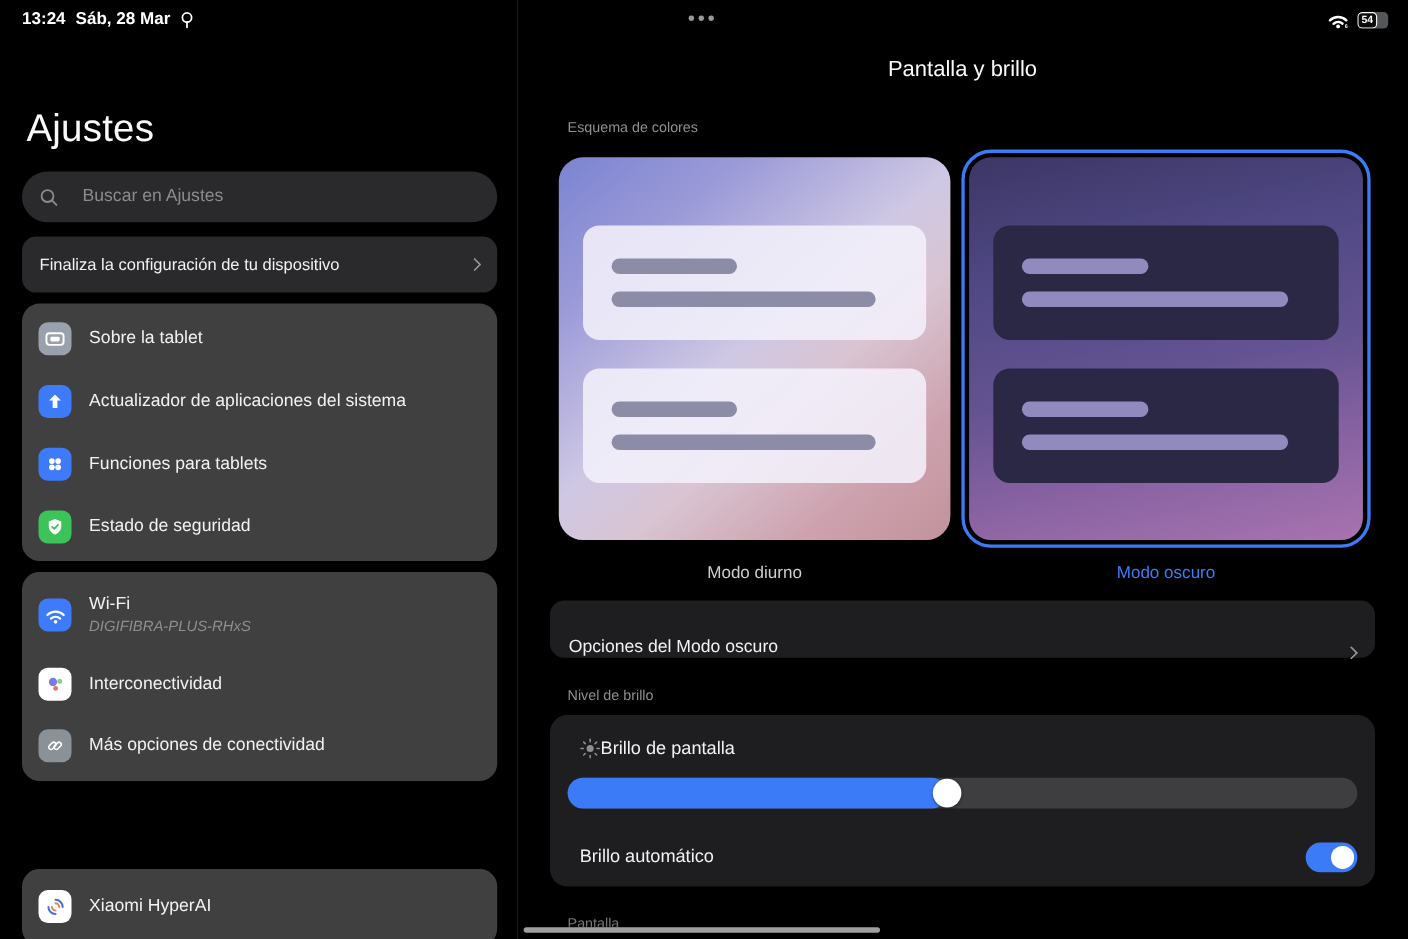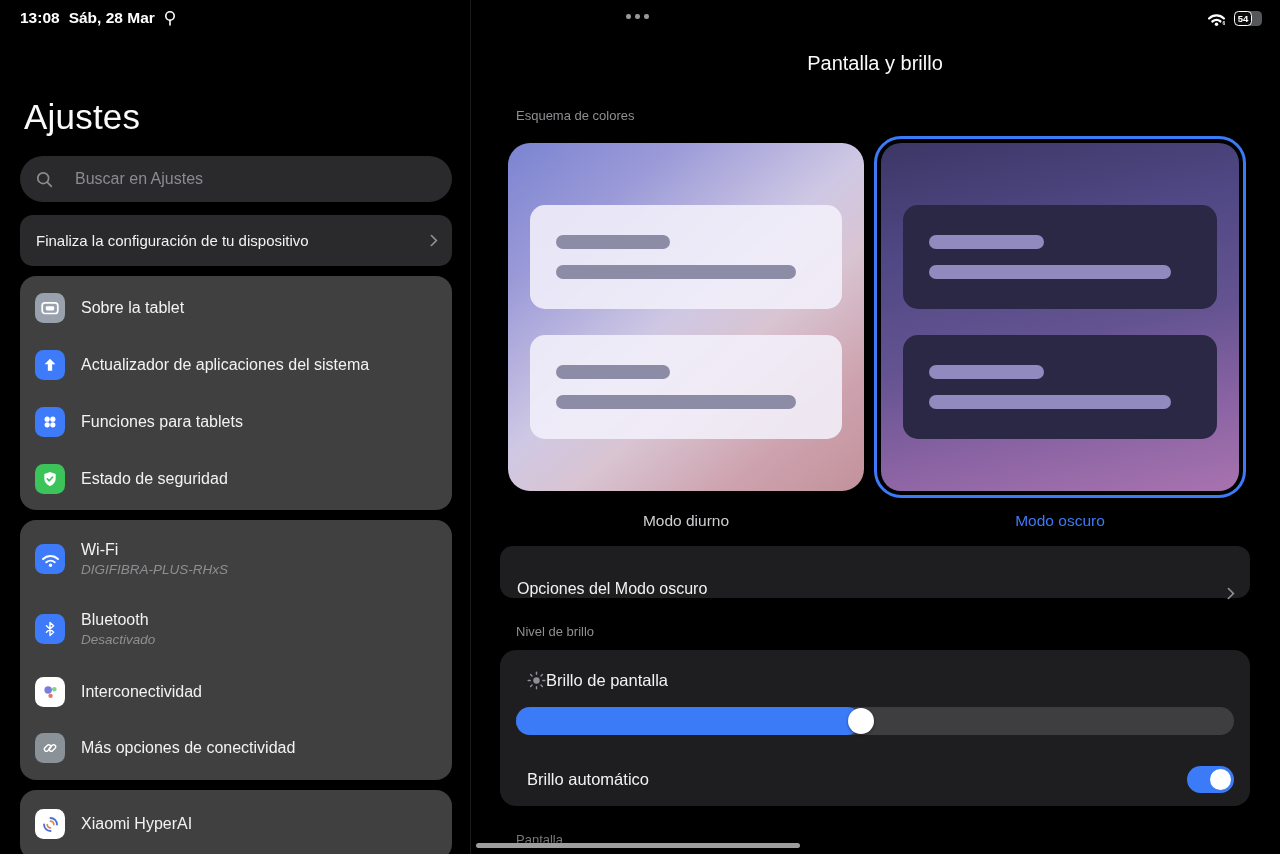--- a/index.html
+++ b/index.html
@@ -86,21 +86,21 @@
   .pantalla-label { left:516px; top:832px; color:#77777b; }
   .hscroll { position:absolute; left:476px; top:843px; width:324px; height:5px; border-radius:2.5px;
              background:#9e9e9e; box-shadow:0 0 0 1px rgba(0,0,0,.35); cursor:grab; }
 </style>
 </head>
 <body>
 
 <div class="screen">
 
   <div class="status-left">
-    <span>13:08</span>
+    <span>13:24</span>
     <span>Sáb, 28 Mar</span>
     <svg width="12" height="16" viewBox="0 0 12 16">
       <circle cx="6" cy="6" r="4.2" fill="none" stroke="#fff" stroke-width="1.6"></circle>
       <line x1="6" y1="10.2" x2="6" y2="15" stroke="#fff" stroke-width="1.6" stroke-linecap="round"></line>
     </svg>
   </div>
 
   <div class="status-right">
     <svg width="21" height="16" viewBox="0 0 24 18">
       <path d="M3.5 9.5 A12 12 0 0 1 20.5 9.5" fill="none" stroke="#fff" stroke-width="2.6" stroke-linecap="round"></path>
@@ -174,31 +174,20 @@
       <span class="ic ic-blue">
         <svg width="21" height="17" viewBox="0 0 24 18">
           <path d="M3.5 8.5 A12 12 0 0 1 20.5 8.5" fill="none" stroke="#fff" stroke-width="2.3" stroke-linecap="round"></path>
           <path d="M7.2 12.2 A7.5 7.5 0 0 1 16.8 12.2" fill="none" stroke="#fff" stroke-width="2.3" stroke-linecap="round"></path>
           <circle cx="12" cy="15.6" r="1.9" fill="#fff"></circle>
         </svg>
       </span>
       <span class="row-text">
         <span class="row-label">Wi-Fi</span>
         <span class="row-sub">DIGIFIBRA-PLUS-RHxS</span>
-      </span>
-    </div>
-    <div class="row tall">
-      <span class="ic ic-blue">
-        <svg width="18" height="18" viewBox="0 0 24 24">
-          <path d="M7.2 7.6 L16.8 16.4 L12 20.6 V3.4 L16.8 7.6 L7.2 16.4" fill="none" stroke="#fff" stroke-width="1.9" stroke-linecap="round" stroke-linejoin="round"></path>
-        </svg>
-      </span>
-      <span class="row-text">
-        <span class="row-label">Bluetooth</span>
-        <span class="row-sub">Desactivado</span>
       </span>
     </div>
     <div class="row mid">
       <span class="ic ic-white">
         <svg width="22" height="22" viewBox="0 0 24 24">
           <circle cx="10" cy="9.8" r="4.1" fill="#7c7ce0"></circle>
           <circle cx="16.7" cy="9" r="2.5" fill="#7fd48a"></circle>
           <circle cx="12.6" cy="16.2" r="2.4" fill="#e0776b"></circle>
         </svg>
       </span>

